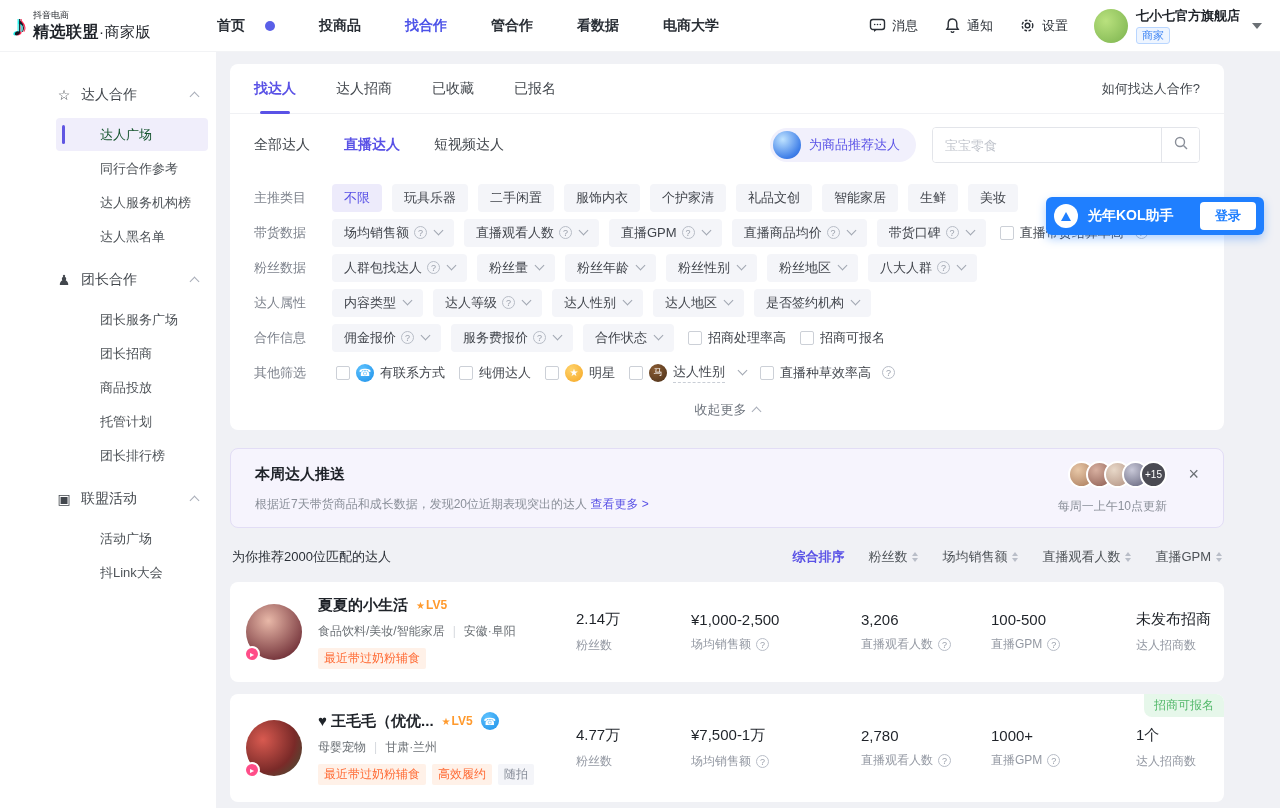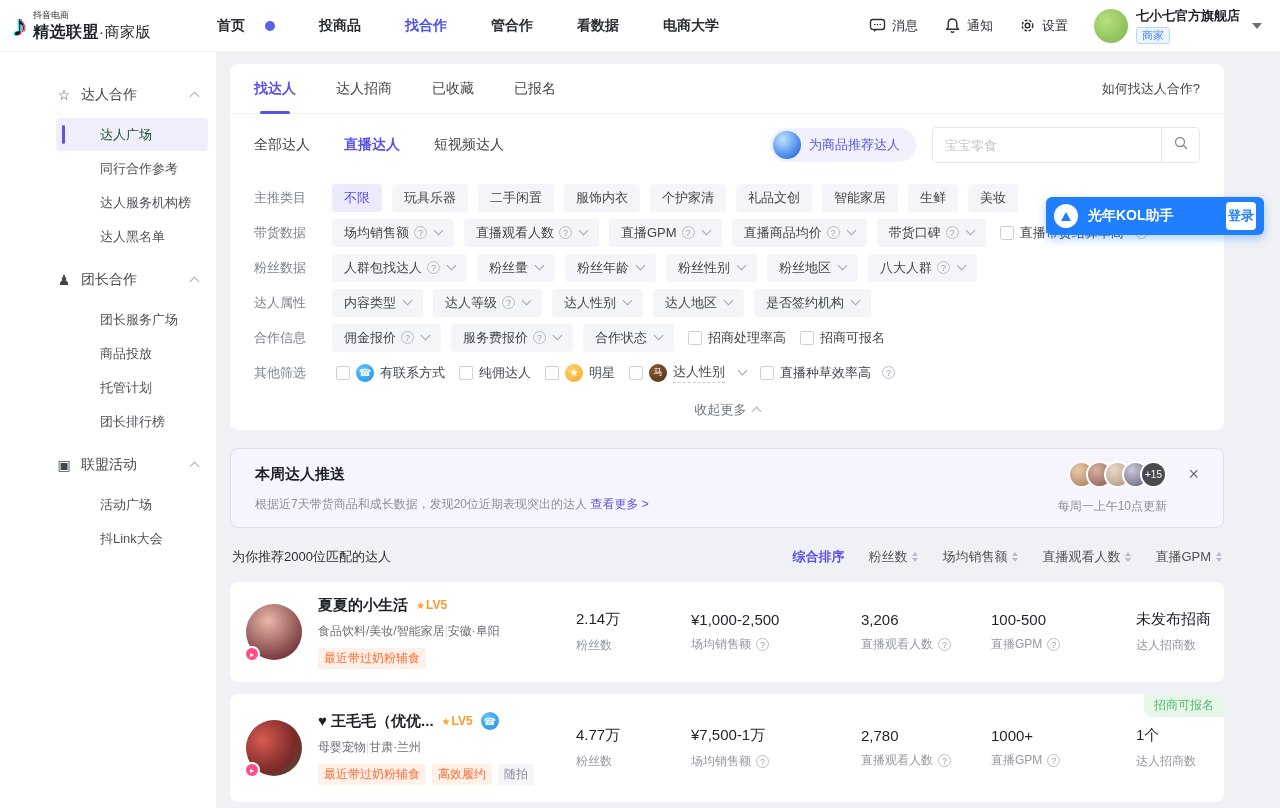--- a/index.html
+++ b/index.html
@@ -95,21 +95,21 @@
   .dotted{border-bottom:1px dashed #c9ced6;padding-bottom:1px;}
   .collapse-row{display:flex;align-items:center;justify-content:center;height:40px;font-size:13px;color:#6f757e;cursor:pointer;gap:6px;}
 
   
   .kol{position:absolute;left:816px;top:133px;width:218px;height:38px;background:#1f7fff;border-radius:6px;
     display:flex;align-items:center;padding:0 8px 0 8px;box-shadow:0 4px 10px rgba(31,127,255,.35);z-index:40;}
   .kol-ic{width:24px;height:24px;border-radius:50%;background:#fff;display:flex;align-items:center;justify-content:center;}
   .kol-ic span{width:0;height:0;border-left:5px solid transparent;border-right:5px solid transparent;border-bottom:9px solid #1f7fff;}
   .kol-title{color:#fff;font-size:14px;font-weight:bold;margin-left:10px;}
   .kol-btn{margin-left:auto;background:#fff;color:#1f7fff;font-size:13px;font-weight:bold;
-    border:none;border-radius:4px;padding:5px 2px;cursor:pointer;font-family:Liberation Sans, sans-serif;}
+    border:none;border-radius:4px;padding:5px 15px;cursor:pointer;font-family:Liberation Sans, sans-serif;}
 
   
   .banner{position:relative;margin-top:18px;height:80px;background:#f6f4fd;border:1px solid #e2ddf5;border-radius:8px;
     padding:16px 24px;}
   .banner-title{font-size:15px;font-weight:bold;color:#1f2329;}
   .banner-desc{font-size:12px;color:#8a8f99;margin-top:12px;}
   .banner-link{color:#5a52e6;cursor:pointer;}
   .banner-right{position:absolute;right:56px;top:12px;text-align:right;}
   .stack{display:flex;justify-content:flex-end;}
   .stk{width:27px;height:27px;border-radius:50%;border:2px solid #fff;margin-left:-9px;position:relative;}
@@ -140,21 +140,21 @@
   .av2{background:radial-gradient(circle at 30% 35%,#d85a50,#7a2a28 60%,#3a5a3a);}
   .cam{position:absolute;left:-2px;bottom:-2px;width:16px;height:16px;border-radius:50%;background:#ff4d88;
     border:2px solid #fff;display:flex;align-items:center;justify-content:center;color:#fff;font-size:8px;}
   .card-info{width:258px;flex:none;margin-left:16px;text-align:right;}
   .name-line{display:flex;align-items:center;gap:8px;}
   .c-name{font-size:15px;font-weight:bold;color:#1f2329;white-space:nowrap;}
   .lv{display:inline-flex;align-items:center;font-size:12px;font-weight:bold;color:#ff9a2e;}
   .lv::before{content:"★";font-size:10px;margin-right:1px;}
   .contact-badge{width:18px;height:18px;border-radius:50%;display:inline-flex;align-items:center;justify-content:center;
     background:radial-gradient(circle at 35% 30%,#5fc3ff,#1b8fe8);color:#fff;font-size:10px;}
-  .meta-line{display:flex;align-items:center;font-size:12px;color:#6b7075;margin-top:8px;white-space:nowrap;}
+  .meta-line{display:flex;align-items:center;gap:8px;font-size:12px;color:#6b7075;margin-top:8px;white-space:nowrap;}
   .meta-sep{color:#d6d9de;}
   .tag-line{display:flex;align-items:center;gap:6px;margin-top:8px;}
   .tag{font-size:12px;padding:2px 6px;border-radius:2px;white-space:nowrap;}
   .tag.orange{color:#ff6b35;background:#fff1e8;}
   .tag.gray{color:#868c98;background:#f4f5f9;}
   .stats{display:flex;align-items:center;flex:1;}
   .stat{flex:none;}
   .stat:nth-child(1){width:115px;}
   .stat:nth-child(2){width:170px;}
   .stat:nth-child(3){width:130px;}
@@ -262,20 +262,23 @@
       </div>
     </div>
     <div class="side-sec">
       <div class="sec-head">
         <span class="sec-icon">♟</span>
         <span>团长合作</span>
         <span class="chev"></span>
       </div>
       <div class="side-item">
         <span>团长服务广场</span>
+      </div>
+      <div class="side-item">
+        <span>团长招商</span>
       </div>
       <div class="side-item">
         <span>商品投放</span>
       </div>
       <div class="side-item">
         <span>托管计划</span>
       </div>
       <div class="side-item">
         <span>团长排行榜</span>
       </div>

